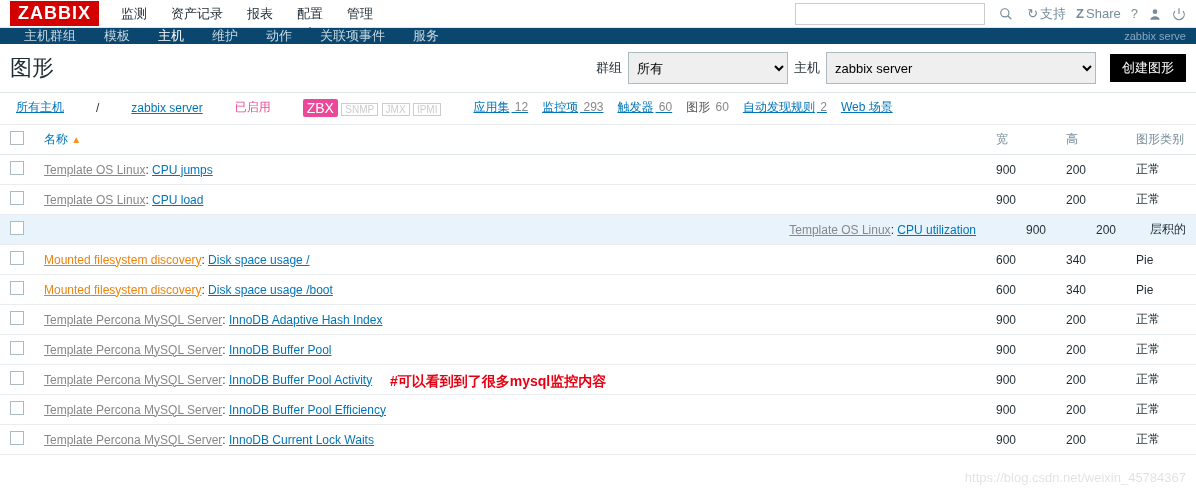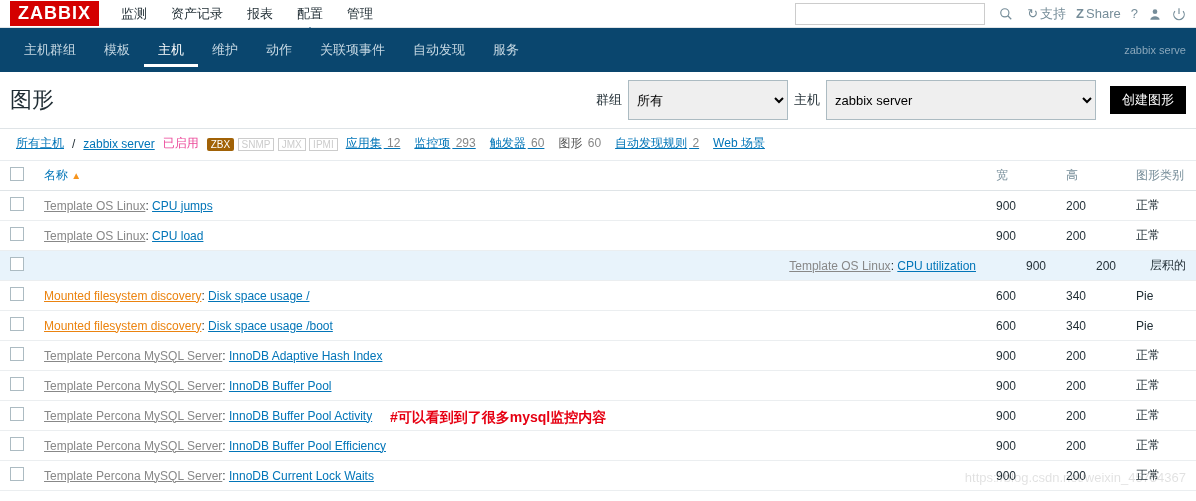--- a/index.html
+++ b/index.html
@@ -7,38 +7,38 @@
     .top-bar { height: 28px; background: #fff; border-bottom: 1px solid #dfe4e7; display: flex; align-items: center; padding: 0 10px; }
     .logo { background: #d40000; color: #fff; font-weight: bold; font-size: 18px; padding: 2px 8px; letter-spacing: 1px; margin-right: 10px; }
     .top-menu { display: flex; list-style: none; flex: 1; }
     .top-menu li { padding: 8px 12px; cursor: pointer; color: #1f2c33; font-size: 13px; position: relative; }
     .top-menu li.active { font-weight: normal; }
     .top-menu li.active::after { content:''; position:absolute; bottom:-1px; left:40%; width:0; height:0; border-left:5px solid transparent; border-right:5px solid transparent; border-bottom:5px solid #0a466e; }
     .top-right { display: flex; align-items: center; gap: 10px; }
     .search-box { border: 1px solid #ccc; padding: 3px 5px; width: 190px; height:22px; }
     .search-btn { width:22px; height:22px; display:flex; align-items:center; justify-content:center; color:#768d99; cursor:pointer;}
     .top-right .iconbtn { color: #768d99; cursor: pointer; font-size:13px; display:flex; align-items:center; gap:2px;}
-    .secondary-bar { background: #0a466e; height: 44px; display: flex; align-items: center; padding: 0 10px; color: #c6d8e3; }
+    .secondary-bar { background: #0a466e; height: 16px; display: flex; align-items: center; padding: 0 10px; color: #c6d8e3; }
     .secondary-menu { display: flex; list-style: none; flex: 1; }
     .secondary-menu li { padding: 8px 14px; cursor: pointer; font-size: 13px; }
     .secondary-menu li.active { border-bottom: 3px solid #fff; color: #fff; padding-bottom: 5px; }
     .sec-right { font-size: 11px; color: #8aa7bb; }
     .page-header { display: flex; align-items: center; padding: 8px 10px; border-bottom: 1px solid #dfe4e7; }
     .page-title { font-size: 22px; font-weight: normal; flex: 1; color:#1f2c33;}
     .filter-group { display: flex; align-items: center; gap: 6px; }
     .filter-group label { font-size: 13px; }
-    .filter-group select { border: 1px solid #acbbc2; padding: 2px 4px; font-size: 13px; height: 40px; }
+    .filter-group select { border: 1px solid #acbbc2; padding: 2px 4px; font-size: 13px; height: 32px; }
     .filter-group .sel1 { width: 160px; }
     .filter-group .sel2 { width: 270px; }
     .btn-primary { background: #000000; color: #fff; border: none; padding: 5px 12px; cursor: pointer; font-size: 13px; margin-left: 8px; }
-    .tabstrip { padding: 6px 10px 8px 16px; border-bottom: 1px solid #e8ecef; display: flex; align-items: center; gap: 8px; font-size: 12px; }
+    .tabstrip { padding: 6px 10px 8px 16px; border-bottom: 1px solid #e8ecef; display: flex; align-items: center; gap: 32px; font-size: 12px; }
     .tabstrip a { color: #0275b8; text-decoration: none; cursor: pointer; }
     .tabstrip .crumb-link { text-decoration: underline; }
     .status-enabled { color: #ec4899; }
-    .zbx-tag { background: #a16207; color: #fff; padding: 1px 4px; font-size: 10px; border-radius: 2px; }
+    .zbx-tag { background: #ec4899; color: #fff; padding: 1px 4px; font-size: 14px; border-radius: 2px; }
     .dim-tag { border: 1px solid #ccc; color: #ccc; padding: 0 3px; font-size: 10px; }
     .tabitem { color: #0275b8; text-decoration: underline; cursor:pointer;}
     .tabitem .cnt { color: #888; text-decoration: none; margin-left:2px;}
     .tabitem.active-tab { color:#555; text-decoration:none; }
     .table { width: 100%; border-collapse: collapse; }
     .table th { text-align: left; padding: 6px 10px; border-bottom: 1px solid #dfe4e7; color: #768d99; font-weight: normal; font-size:12px;}
     .table th.sortable { color:#0275b8; cursor:pointer; }
     .table th .arrow { color:#f7941d; font-size:10px;}
     .table td { padding: 6px 10px; border-bottom: 1px solid #ebeef0; vertical-align: middle; }
     .cb { width: 14px; height: 14px; border: 1px solid #acbbc2; display: inline-block; background:#fff; cursor:pointer;}
@@ -95,21 +95,20 @@
 </div>
 
 <div class="secondary-bar">
   <ul class="secondary-menu">
       <li>主机群组</li>
       <li>模板</li>
       <li class="active">主机</li>
       <li>维护</li>
       <li>动作</li>
       <li>关联项事件</li>
-      <li>自动发现</li>
       <li>服务</li>
     </ul>
   <span class="sec-right">zabbix serve</span>
 </div>
 
 <div class="page-header">
   <h1 class="page-title">图形</h1>
   <div class="filter-group">
     <label>群组</label>
     <select class="sel1"><option>所有</option></select>

